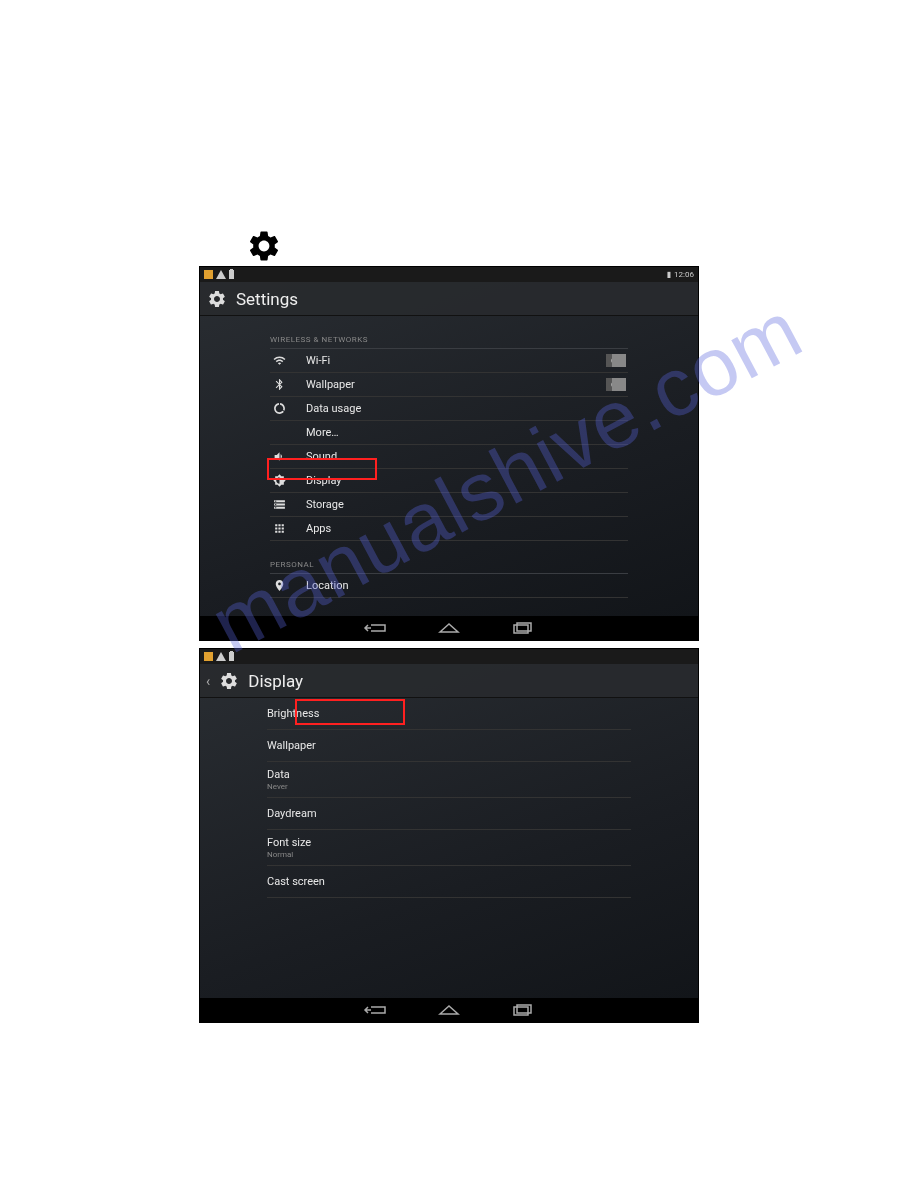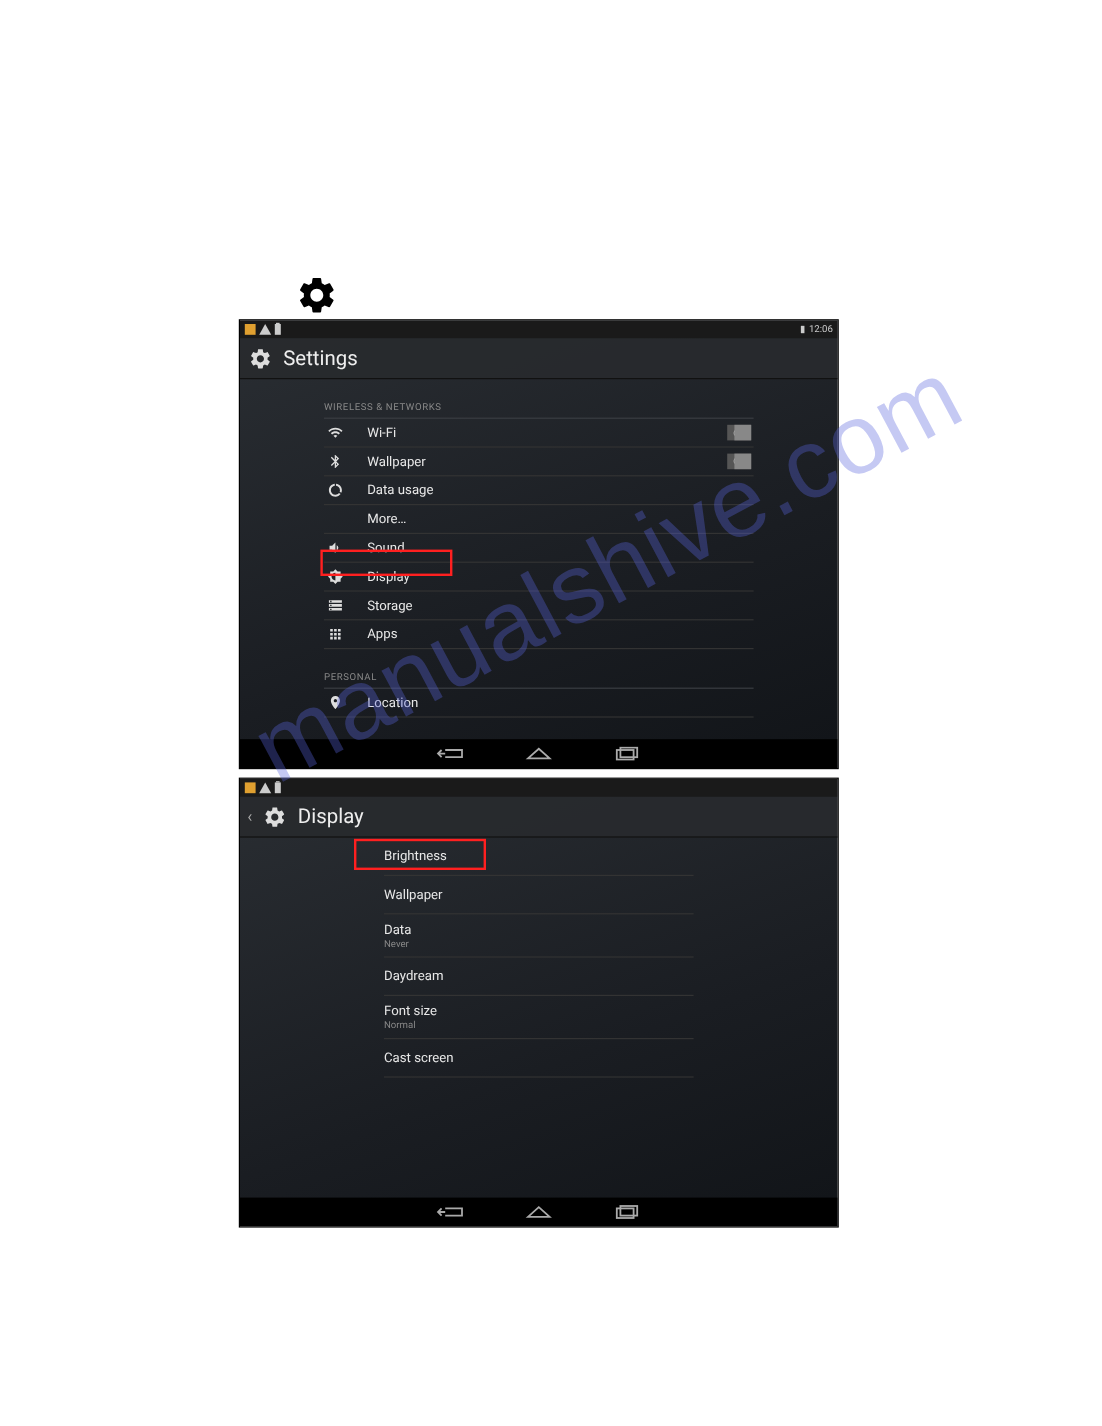--- a/index.html
+++ b/index.html
@@ -159,21 +159,21 @@
     display: flex;
     align-items: center;
     justify-content: center;
     gap: 50px;
   }
   .nav-btn {
     width: 24px; height: 14px;
     display: flex; align-items: center; justify-content: center;
   }
   .display-list {
-    padding: 0 120px;
+    padding: 0 67px;
   }
   .display-item {
     min-height: 32px;
     border-bottom: 1px solid #333;
     display: flex;
     flex-direction: column;
     justify-content: center;
     padding: 6px 0;
   }
   .display-item-label {

